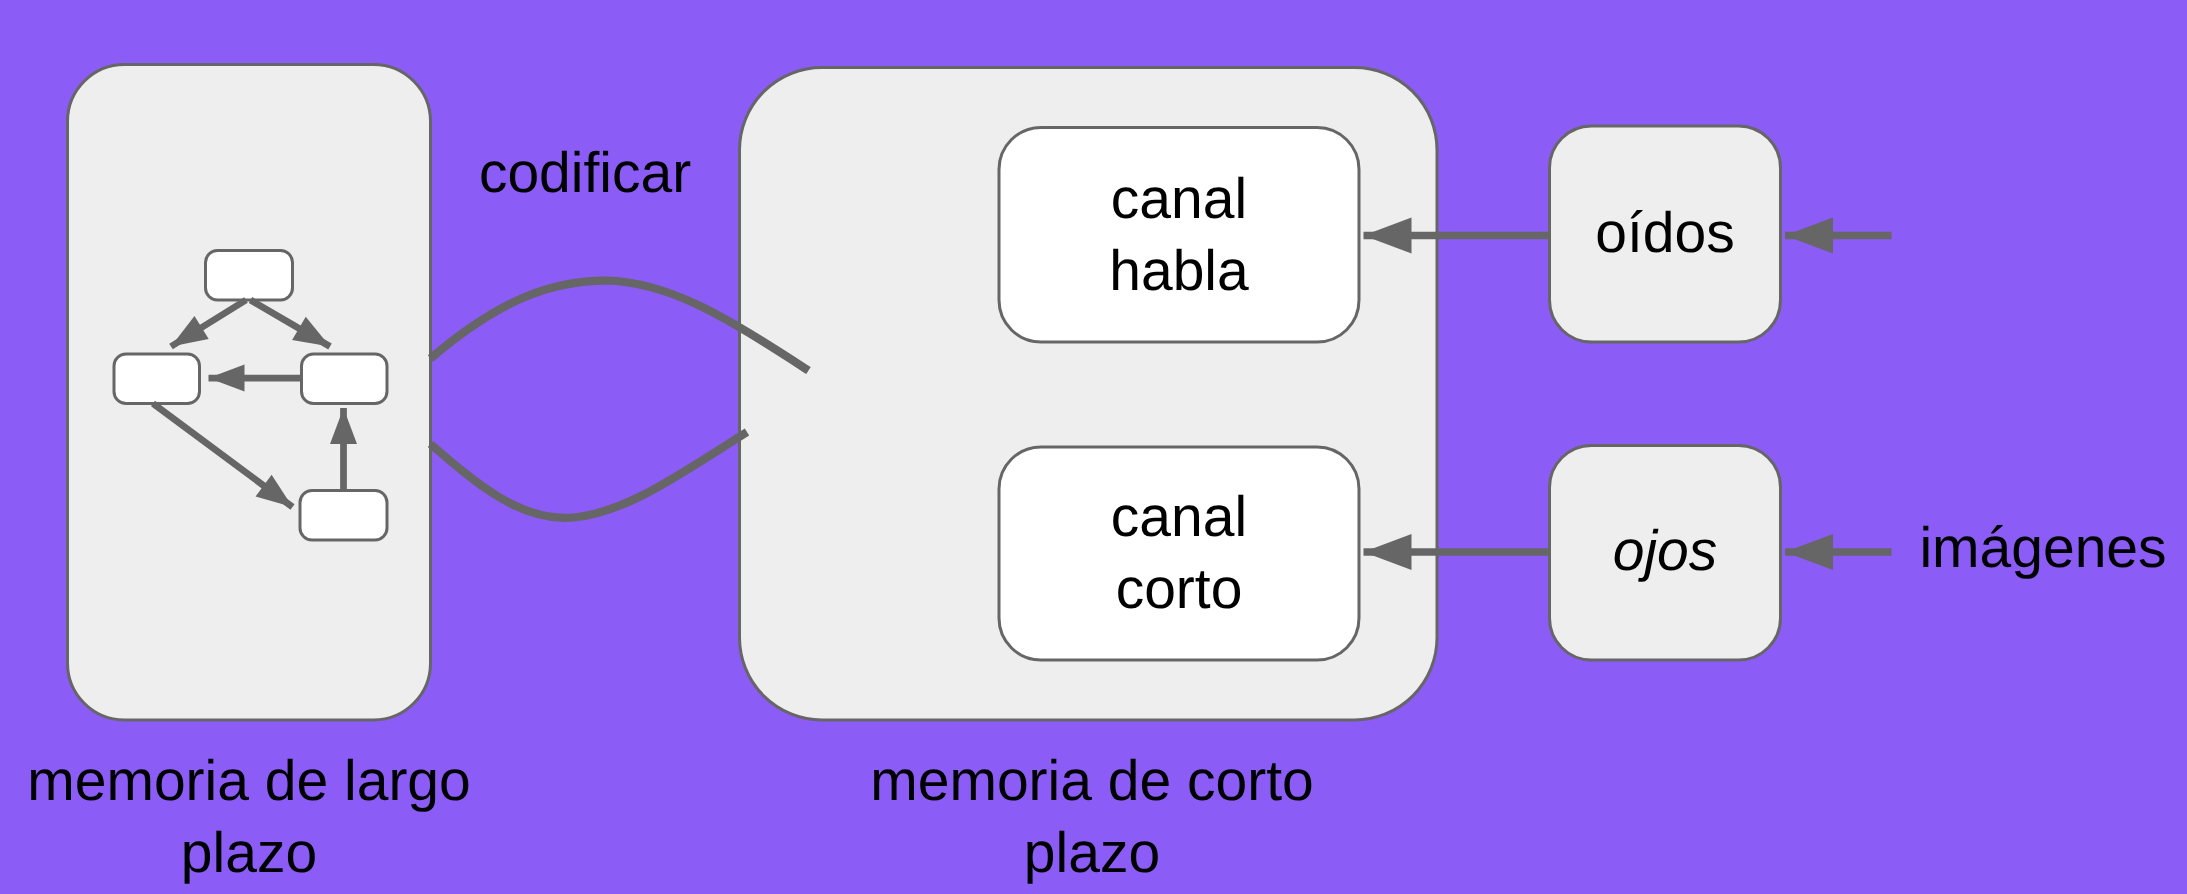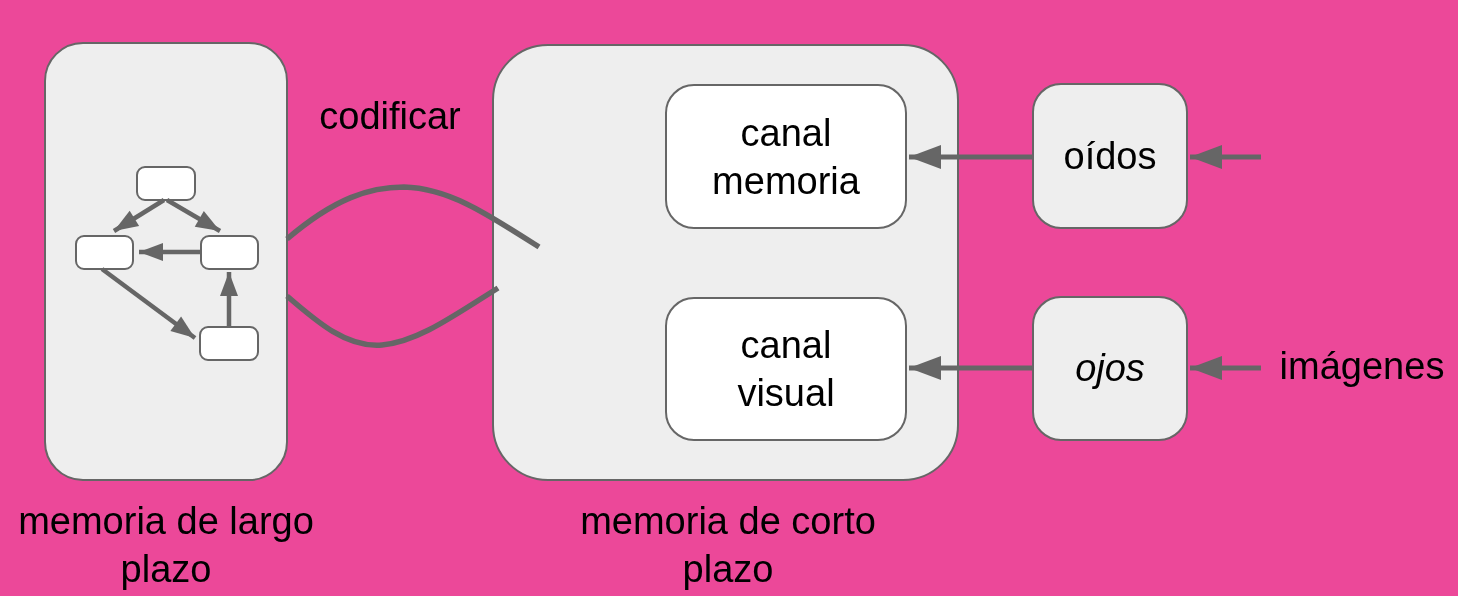--- a/index.html
+++ b/index.html
@@ -1,20 +1,20 @@
 <!DOCTYPE html>
 <html><head>
 <meta charset="utf-8">
 <style>
   html, body { margin: 0; padding: 0; background: #ffffff; }
   .canvas {
     position: relative;
     width: 1458px;
     height: 596px;
-    background: #ec4899;
+    background: #8b5cf6;
     overflow: hidden;
     font-family: "Liberation Sans", sans-serif;
   }
   .canvas svg { position: absolute; left: 0; top: 0; }
 
   
   .container-box { fill: #eeeeee; stroke: #666666; stroke-width: 2; }
   .white-box     { fill: #ffffff; stroke: #666666; stroke-width: 2; }
   .node-box      { fill: #ffffff; stroke: #666666; stroke-width: 2; }
   .arrow-line    { stroke: #666666; stroke-width: 5; fill: none; }
@@ -86,26 +86,26 @@
     <span class="line">plazo</span>
   </div>
 
   <div class="lbl" style="left:728px; top:545px;">
     <span class="line">memoria de corto</span>
     <span class="line">plazo</span>
   </div>
 
   <div class="lbl" style="left:786px; top:157px;">
     <span class="line">canal</span>
-    <span class="line">memoria</span>
+    <span class="line">habla</span>
   </div>
 
   <div class="lbl" style="left:786px; top:369px;">
     <span class="line">canal</span>
-    <span class="line">visual</span>
+    <span class="line">corto</span>
   </div>
 
   <div class="lbl" style="left:1110px; top:156px;">oídos</div>
 
   <div class="lbl" style="left:1110px; top:368px;font-style:italic;">ojos</div>
 
 
   <div class="lbl" style="left:1362px; top:366px;text-align:center;">imágenes</div>
 
 </div>

